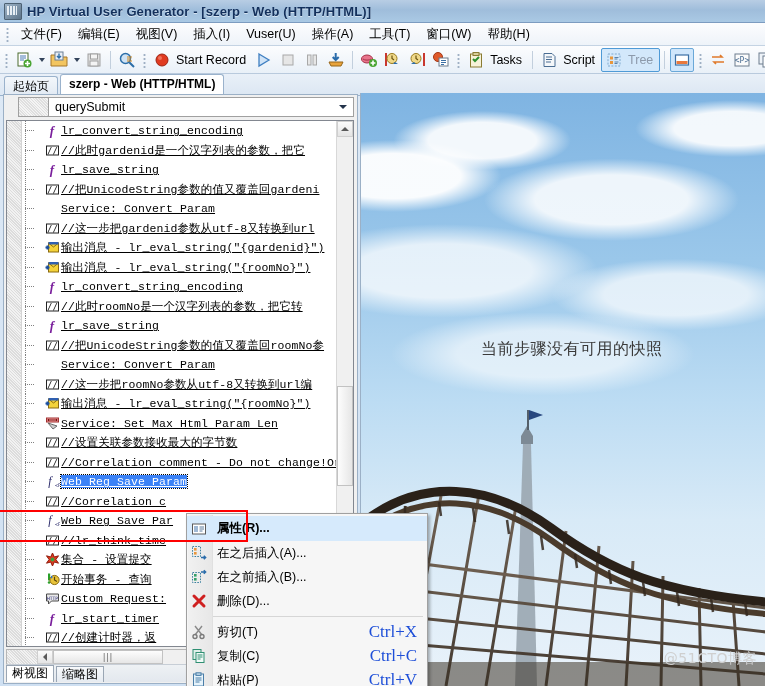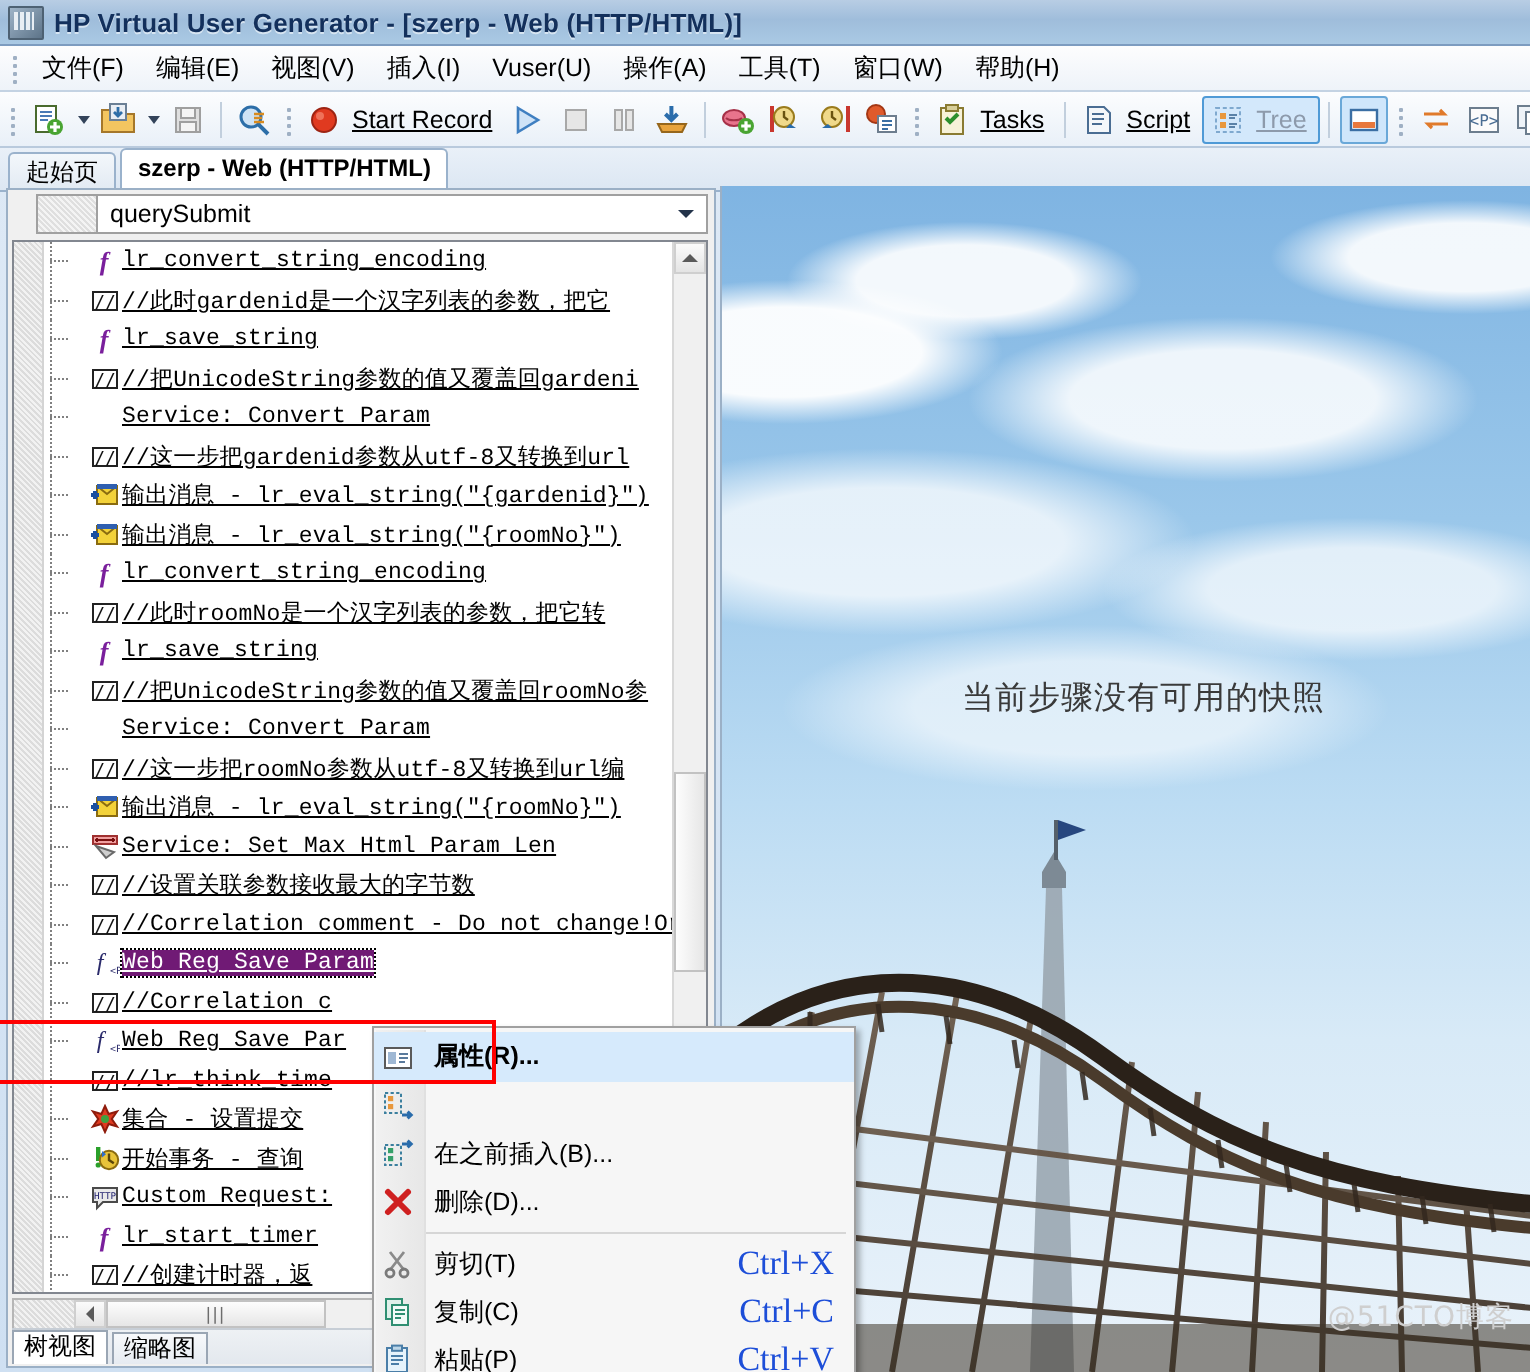--- a/index.html
+++ b/index.html
@@ -37,21 +37,21 @@
   .toolbar{height:27px;display:flex;align-items:center;
            background:linear-gradient(#fcfdfe,#e9f0f8);
            border-bottom:1px solid #b9cadd;padding-left:1px;}
   .tb-sep{width:1px;height:18px;background:#c2cfdd;margin:0 4px;flex:0 0 auto;}
   .tb-btn{width:22px;height:22px;margin:0 1px;flex:0 0 auto;position:relative;
           display:flex;align-items:center;justify-content:center;border-radius:2px;}
   .tb-btn.sel{background:#cfe6fb;border:1px solid #6aa8d8;}
   .tb-caret{width:11px;height:22px;flex:0 0 auto;display:flex;align-items:center;justify-content:center;}
   .tb-caret:after{content:"";border-left:3.5px solid transparent;border-right:3.5px solid transparent;
                   border-top:4px solid #33435a;display:block;}
-  .tb-text{font-size:12.5px;padding:0 6px 0 2px;white-space:nowrap;text-decoration:underline;}
+  .tb-text{font-size:12.5px;padding:0 6px 0 2px;white-space:nowrap;}
   .tb-text.dis{color:#8d9aab;}
   .tb-lbl{display:flex;align-items:center;border-radius:2px;height:22px;}
   .tb-lbl.sel{background:#d3e8fb;border:1px solid #4f9ad6;}
 
   svg{display:block;}
 
   
   .doctabs{height:21px;display:flex;align-items:flex-end;
            background:linear-gradient(#e9f0f8,#dce7f3);padding-left:4px;
            border-bottom:1px solid #9ab2cc;}
@@ -89,21 +89,21 @@
   .tw{width:22px;flex:0 0 auto;position:relative;height:19.5px;}
   .tw:before{content:"";position:absolute;left:3px;top:0;bottom:0;width:1px;
              background-image:linear-gradient(#808080 50%,transparent 0);
              background-size:1px 2px;}
   .tw:after{content:"";position:absolute;left:3px;top:9px;width:10px;height:1px;
             background-image:linear-gradient(90deg,#808080 50%,transparent 0);
             background-size:2px 1px;}
   .tic{width:17px;flex:0 0 auto;display:flex;align-items:center;justify-content:center;height:19.5px;}
   .tlabel{font-family:"Liberation Mono","DejaVu Sans Mono",monospace;font-size:11.5px;
           letter-spacing:.1px;text-decoration:underline;}
-  .trow.sel .tlabel{background:#701a75;color:#fff;outline:1px dotted #000;}
+  .trow.sel .tlabel{background:#3b82f6;color:#fff;outline:1px dotted #000;}
 
   .tree-vscroll{position:absolute;right:0;top:0;width:16px;bottom:0;background:#f0f0f0;
                 border-left:1px solid #d8d8d8;}
   .sb-arrow{height:16px;background:linear-gradient(#fbfbfb,#e4e4e4);
             border:1px solid #cfcfcf;box-sizing:border-box;
             display:flex;align-items:center;justify-content:center;}
   .sb-up:after{content:"";border-left:4px solid transparent;border-right:4px solid transparent;
                border-bottom:4px solid #5a5a5a;}
   .sb-thumb{position:absolute;left:0;right:0;top:265px;height:100px;
             background:linear-gradient(90deg,#fdfdfd,#e6e6e6);border:1px solid #c2c2c2;
@@ -726,20 +726,21 @@
         </div>
         <div class="mi">
           <div class="mi-ic">
             <svg width="16" height="16" viewBox="0 0 16 16">
               <rect x="1.5" y="1.5" width="8" height="10" fill="none" stroke="#3b7f9e" stroke-dasharray="1.6 1.2"></rect>
               <rect x="3" y="3" width="2.6" height="2.6" fill="#e8973c"></rect>
               <rect x="3" y="7" width="2.6" height="2.6" fill="#e8973c"></rect>
               <path d="M10 12.5h4M12.8 10.8l1.8 1.7-1.8 1.7" stroke="#2a6cab" stroke-width="1.5" fill="none"></path>
             </svg>
           </div>
+          <div class="mi-lbl">在之后插入(A)...</div>
           <div class="mi-acc"></div>
         </div>
         <div class="mi">
           <div class="mi-ic">
             <svg width="16" height="16" viewBox="0 0 16 16">
               <rect x="1.5" y="3.5" width="8" height="10" fill="none" stroke="#3b7f9e" stroke-dasharray="1.6 1.2"></rect>
               <rect x="3" y="5" width="2.6" height="2.6" fill="#35a06a"></rect>
               <rect x="3" y="9" width="2.6" height="2.6" fill="#35a06a"></rect>
               <path d="M10 3h4M12.8 1.3l1.8 1.7-1.8 1.7" stroke="#2a6cab" stroke-width="1.5" fill="none"></path>
             </svg>

